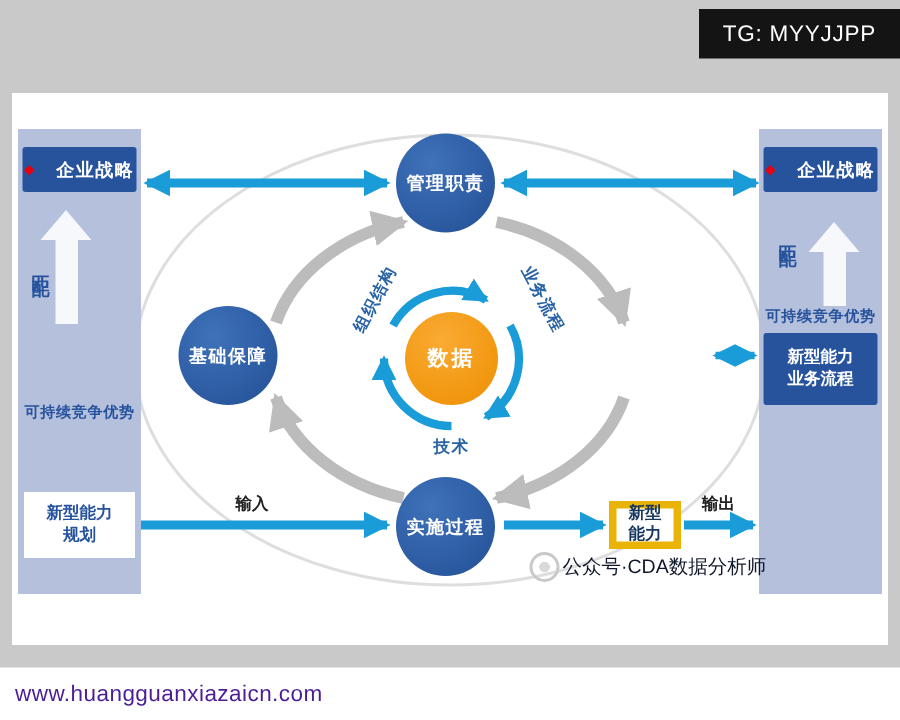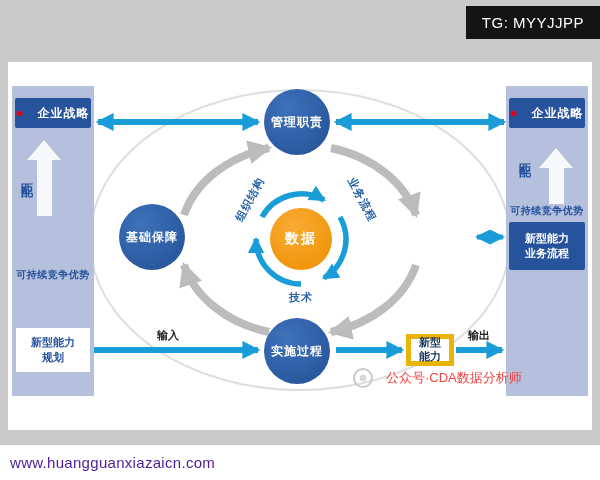--- a/index.html
+++ b/index.html
@@ -87,21 +87,21 @@
   .flow-label { position:absolute; font-size:11px; font-weight:bold; color:#222; width:44px; text-align:center; }
   .flow-label.input  { left:138px; top:266px; }
   .flow-label.output { left:449px; top:266px; }
   .capability {
     position:absolute; left:398px; top:272px; width:48px; height:32px;
     background:#fff; border:5px solid #eab308; box-sizing:border-box;
     color:#17365d; font-size:11px; line-height:1.25;
   }
 
   .watermark { position:absolute; left:345px; top:306px; display:flex; align-items:center;
-               gap:13px; color:#ef4444; font-size:13px; }
+               gap:2px; color:#0f172a; font-size:13px; }
   .wm-icon { width:20px; height:20px; border-radius:50%; border:2px solid #c9c9c9; box-sizing:border-box;
              background:radial-gradient(circle at 50% 50%, #d9d9d9 0 30%, transparent 32%); }
 
   .footer {
     position:absolute; left:0; bottom:0; width:600px; height:35px; background:#fff;
     display:flex; align-items:center; padding-left:10px; box-sizing:border-box;
     color:#4c1d95; font-size:15px; letter-spacing:.3px;
   }
 </style>
 </head>

